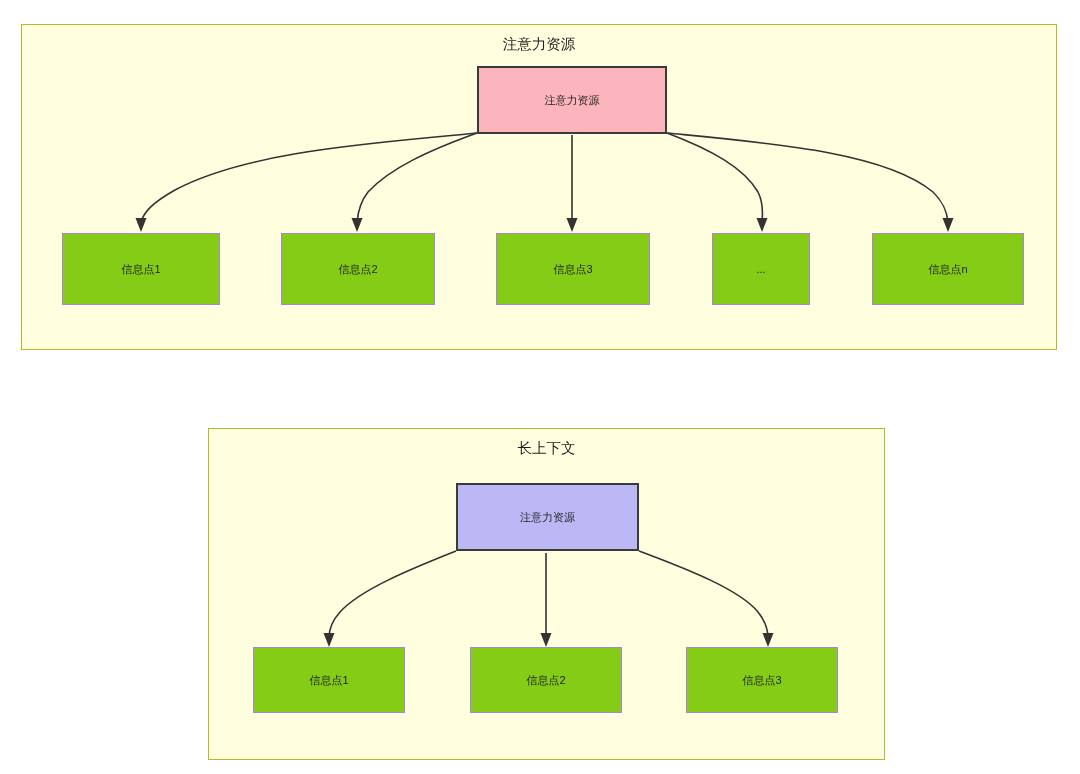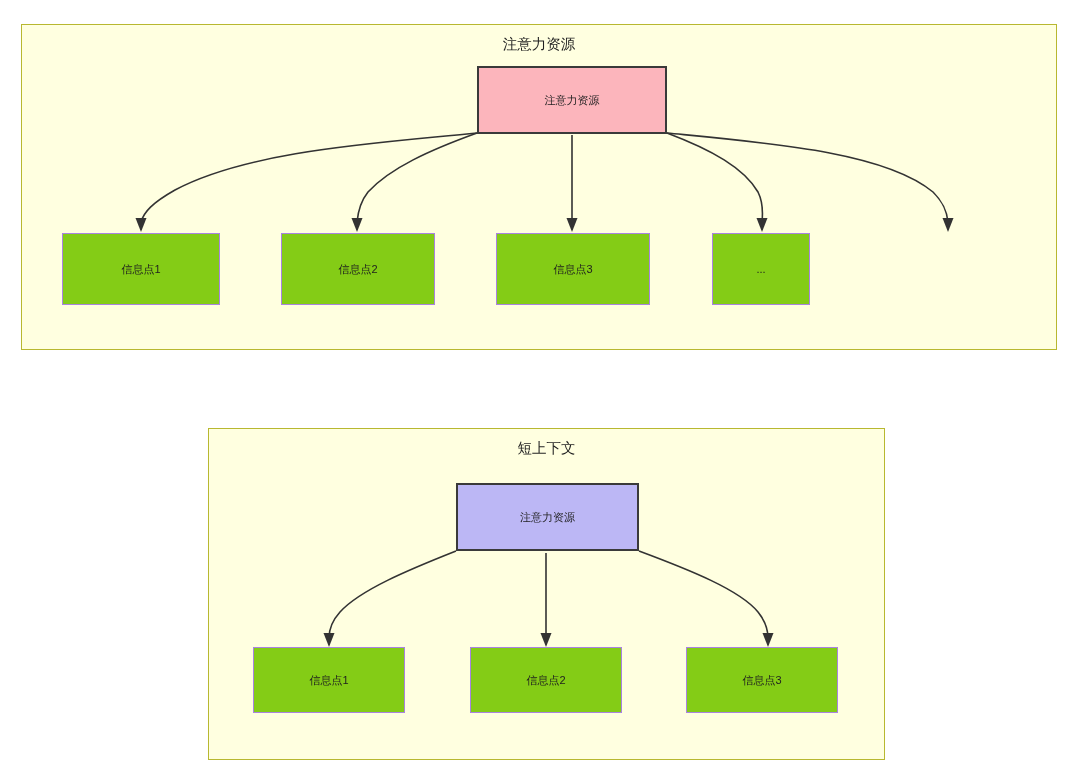--- a/index.html
+++ b/index.html
@@ -143,23 +143,26 @@
   </div>
 
   <div class="node node-info" id="n-long-i3">
     <span>信息点3</span>
   </div>
 
   <div class="node node-info" id="n-long-ie">
     <span>...</span>
   </div>
 
+  <div class="node node-info" id="n-long-in">
+    <span>信息点n</span>
+  </div>
 
   <div class="group" id="group-short">
-    <div class="group-title">短上下文</div>
+    <div class="group-title">长上下文</div>
   </div>
 
   <svg class="edges" id="edges-short" viewBox="0 0 1080 774" xmlns="http://www.w3.org/2000/svg">
 
     <path class="edge-path" d="M 456,551 C 408,570 360,590 340,612 C 331,622 329,630 329,638"></path>
     <polygon class="arrow-head" points="329,647 323.5,633 334.5,633"></polygon>
 
     <path class="edge-path" d="M 546,553 L 546,638"></path>
     <polygon class="arrow-head" points="546,647 540.5,633 551.5,633"></polygon>
 

